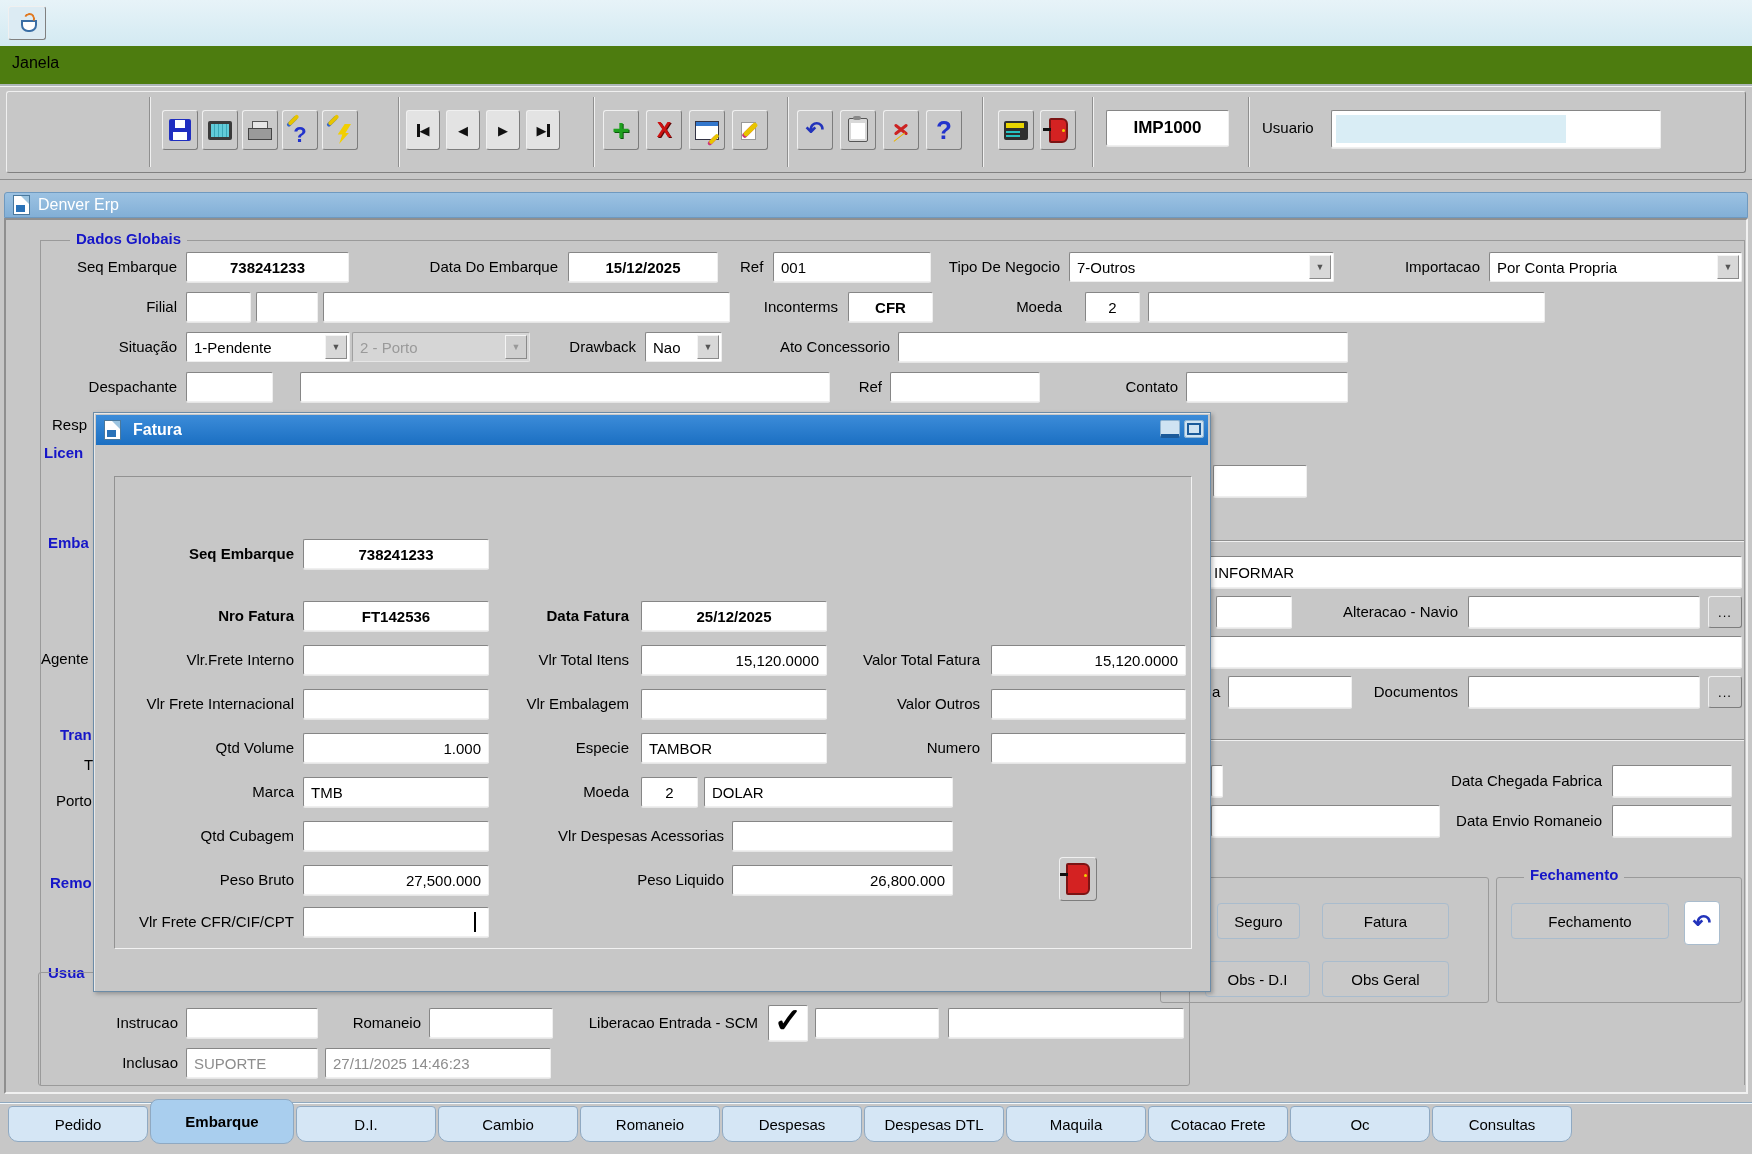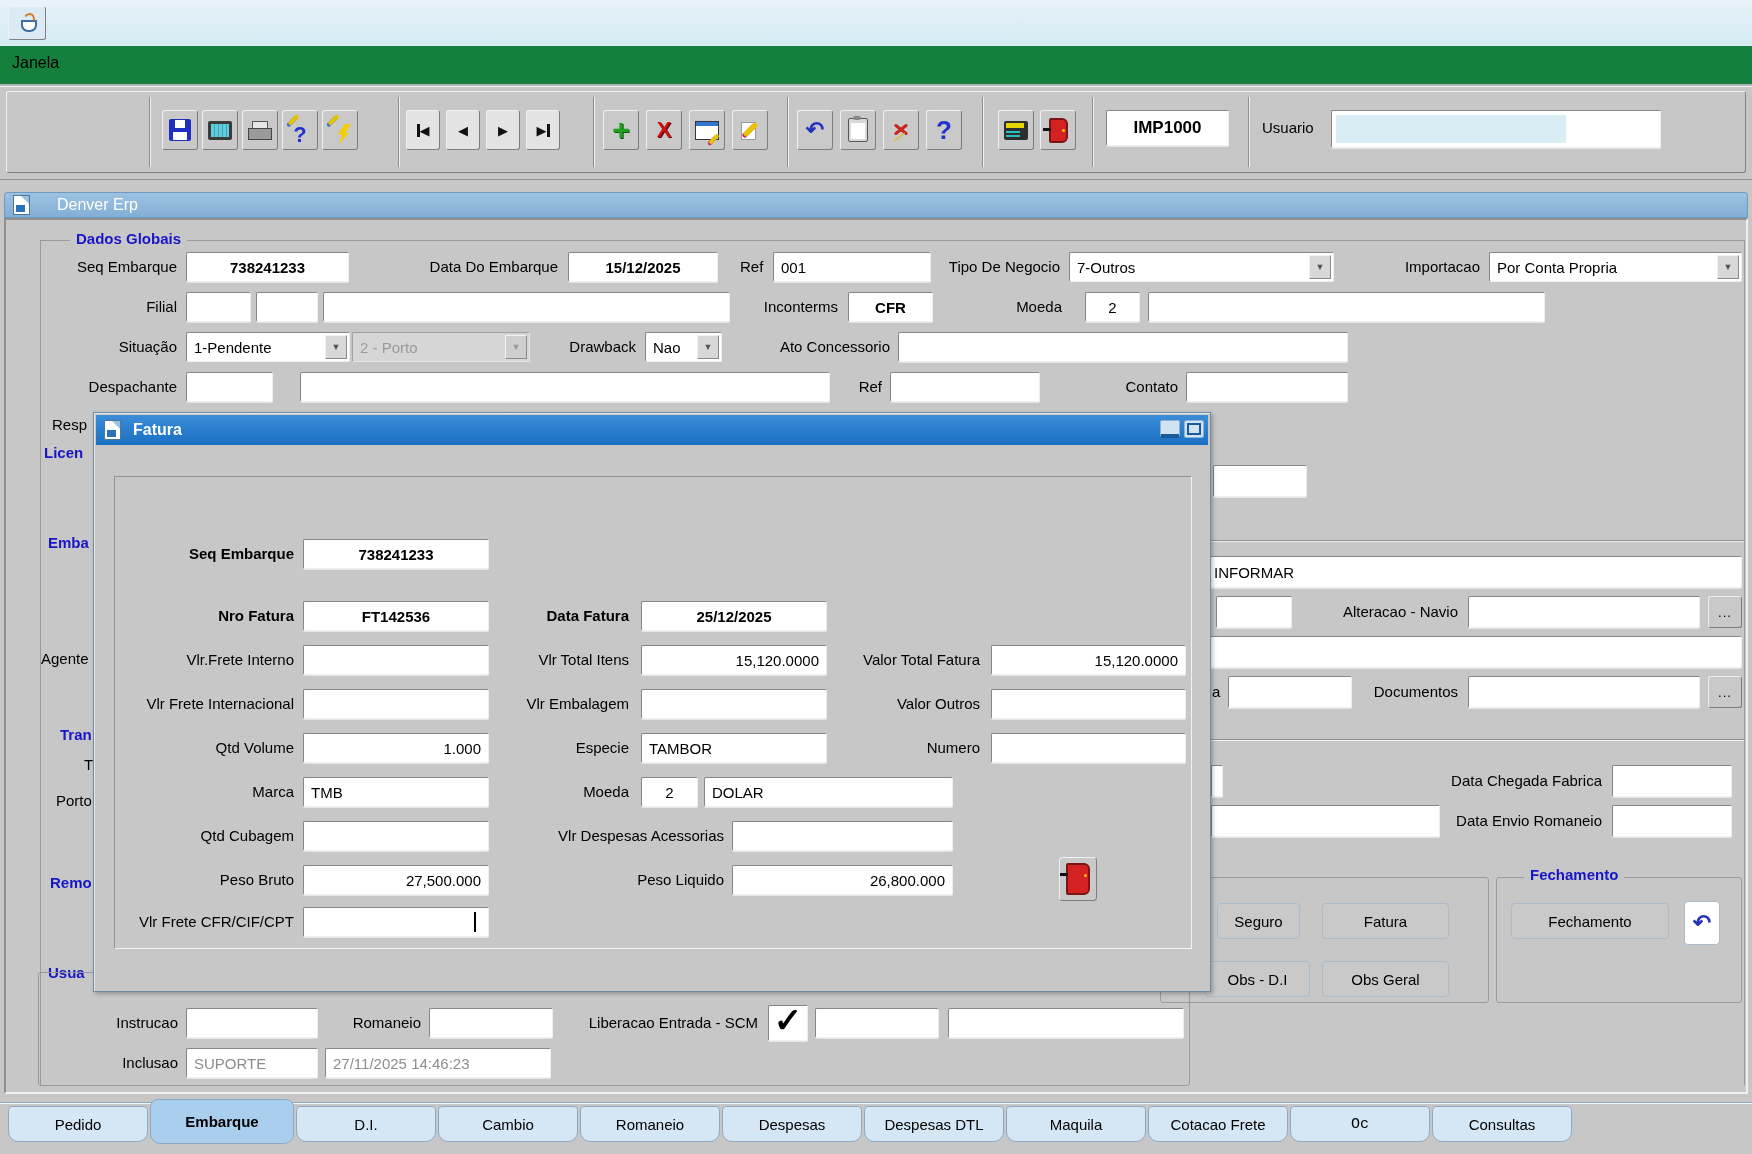--- a/index.html
+++ b/index.html
@@ -43,21 +43,21 @@
         justify-content:center;font-size:13px;letter-spacing:1px;}
   
   .groove{position:absolute;height:0;border-top:1px solid #8f8f8f;border-bottom:1px solid #f0f0f0;}
   .vline{position:absolute;width:0;border-left:1px solid #8f8f8f;border-right:1px solid #f0f0f0;}
   .gbox{position:absolute;border:1px solid #9a9a9a;border-radius:3px;box-sizing:border-box;}
   .sunkpanel{position:absolute;border:1px solid;border-color:#929292 #f2f2f2 #f2f2f2 #929292;box-sizing:border-box;}
   .raised{border:1px solid;border-color:#f0f0f0 #808080 #808080 #f0f0f0;box-sizing:border-box;}
   
   #topbar{position:absolute;left:0;top:0;width:1752px;height:46px;
           background:linear-gradient(#e7f3f8,#d3eaf2);border-bottom:1px solid #b9cfd8;}
-  #menubar{position:absolute;left:0;top:46px;width:1752px;height:38px;background:#15803d;
+  #menubar{position:absolute;left:0;top:46px;width:1752px;height:38px;background:#4d7c0f;
            border-bottom:2px solid #aeb6ba;font-size:16px;}
   
   #ifr-title{position:absolute;left:4px;top:192px;width:1744px;height:26px;background:linear-gradient(#9cc2e2,#82afd6);
              border:1px solid #6f99bf;box-sizing:border-box;border-radius:3px 3px 0 0;
              color:#fff;font-size:16px;display:flex;align-items:center;}
   #mainpanel{position:absolute;left:4px;top:218px;width:1744px;height:876px;background:#c7c7c7;
              border:2px solid;border-color:#8f8f8f #f0f0f0 #f0f0f0 #8f8f8f;box-sizing:border-box;}
   
   #dialog{position:absolute;left:93px;top:412px;width:1118px;height:580px;background:#c7c7c7;
           border:1px solid #5172914;box-sizing:border-box;z-index:10;
@@ -216,21 +216,21 @@
       <span class="ic-door"></span>
     </div>
 
   <div class="fld b center" style="left:1106px;top:110px;width:123px;height:36px;font-size:17px;">IMP1000</div>
   <span class="lbl left" style="left:1262px;top:113px;">Usuario</span>
   <div class="fld" style="left:1331px;top:110px;width:330px;height:38px;"></div>
   <div class="hilite" style="left:1336px;top:115px;width:230px;height:28px;"></div>
 
   <div id="ifr-title">
     <span class="ic-page" style="margin-left:8px;"></span>
-    <span style="margin-left:27px;">Denver Erp</span>
+    <span style="margin-left:8px;">Denver Erp</span>
   </div>
   <div id="mainpanel"></div>
 
   <div class="abs" style="left:40px;top:240px;width:1704px;height:0;border-top:1px solid #9a9a9a;"></div>
   <div class="abs" style="left:70px;top:230px;padding:0 6px;background:#c7c7c7;">
     <span class="blue">Dados Globais</span>
   </div>
   <div class="abs" style="left:40px;top:240px;width:0;height:845px;border-left:1px solid #9a9a9a;"></div>
   <div class="abs" style="left:1744px;top:240px;width:0;height:845px;border-left:1px solid #9a9a9a;"></div>
 
@@ -358,21 +358,21 @@
   <div id="tabline"></div>
   <div class="tab" style="left:8px;">Pedido</div>
   <div class="tab active" style="left:150px;width:144px;">Embarque</div>
   <div class="tab" style="left:296px;">D.I.</div>
   <div class="tab" style="left:438px;">Cambio</div>
   <div class="tab" style="left:580px;">Romaneio</div>
   <div class="tab" style="left:722px;">Despesas</div>
   <div class="tab" style="left:864px;">Despesas DTL</div>
   <div class="tab" style="left:1006px;">Maquila</div>
   <div class="tab" style="left:1148px;">Cotacao Frete</div>
-  <div class="tab" style="left:1290px;font-family:Liberation Mono, monospace;">Oc</div>
+  <div class="tab" style="left:1290px;">Oc</div>
   <div class="tab" style="left:1432px;">Consultas</div>
 
   <div id="dialog">
     <div id="dlg-title">
       <span class="ic-page" style="margin-left:8px;"></span>
       <span style="margin-left:12px;">Fatura</span>
     </div>
     <div class="winbtn" style="right:30px;border-bottom:4px solid #1a5a9a;"></div>
     <div class="winbtn" style="right:6px;box-shadow:inset 0 0 0 2px #cfe3f2, inset 0 0 0 4px #1a5a9a;"></div>
 

